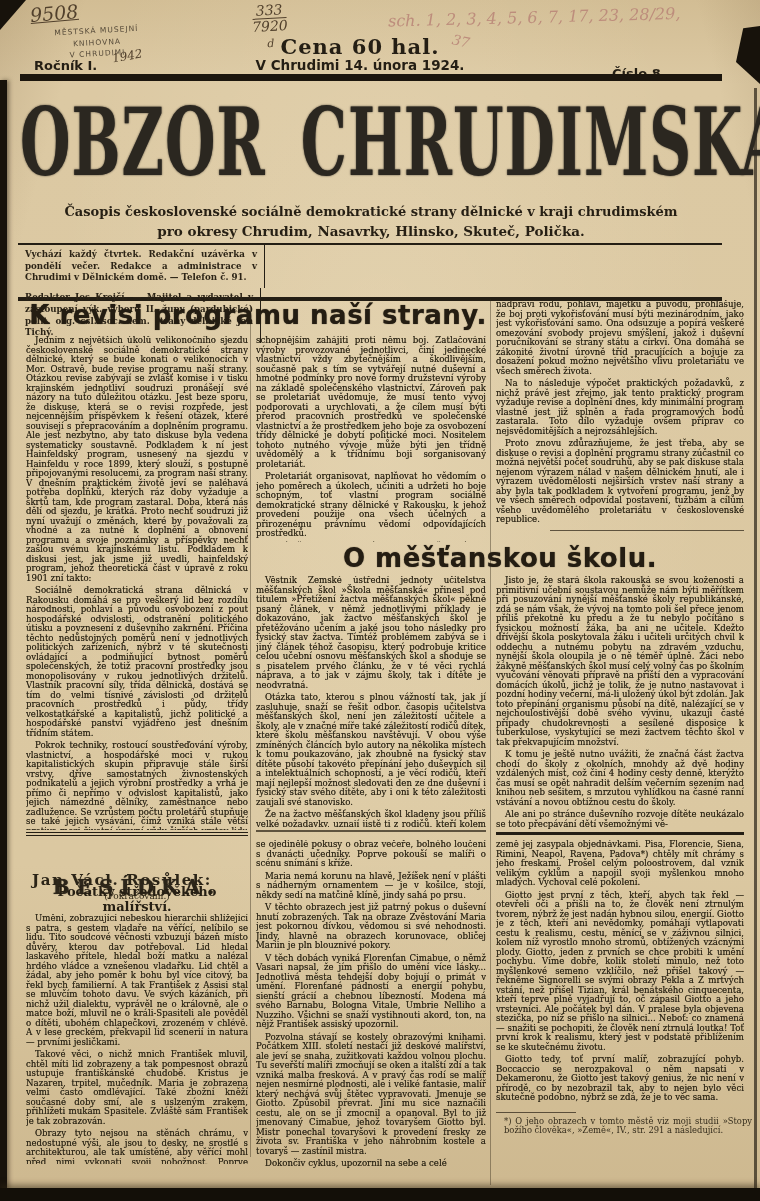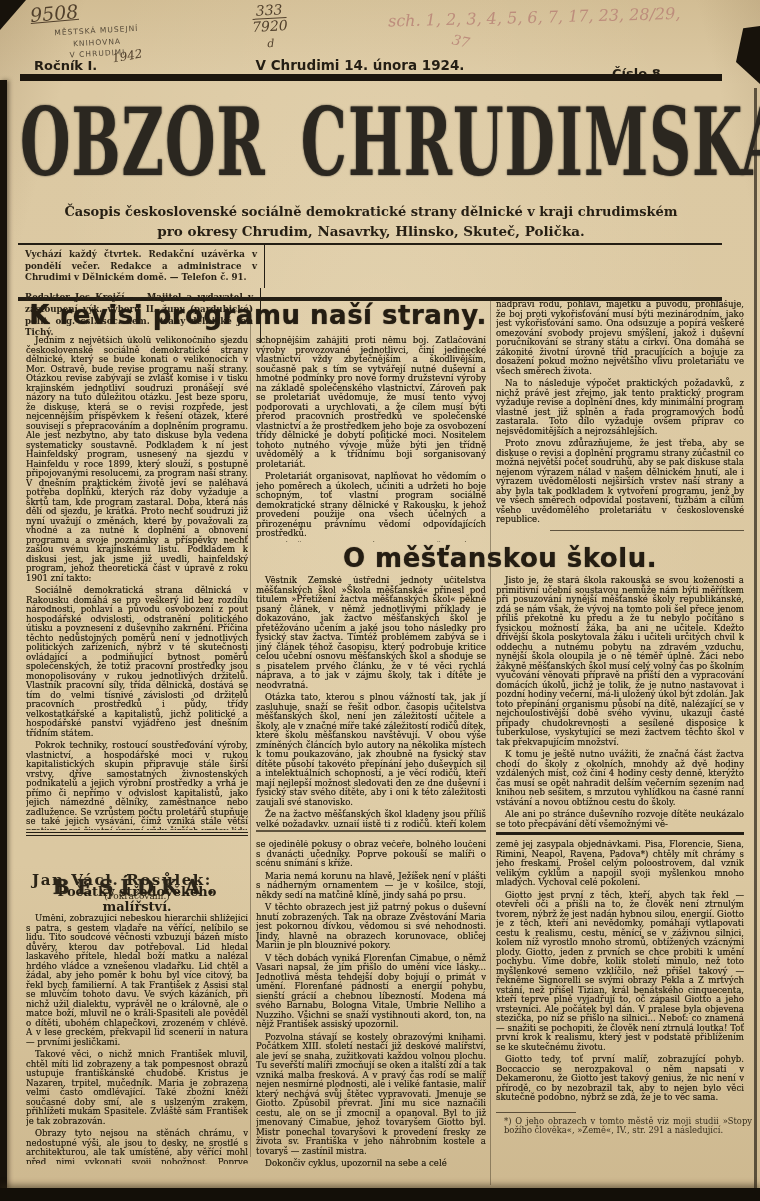--- a/index.html
+++ b/index.html
@@ -86,20 +86,21 @@
   </div>
   <div class="abs hand stamp-year">1942</div>
   <div class="abs hand shelfmark">
     <span class="num">333</span><br>
     <span>7920</span>
     <span class="suf">d</span>
   </div>
   <div class="abs red-ink issue-list">sch. 1, 2, 3, 4, 5, 6, 7,  17, 23, 28/29,</div>
   <div class="abs red-ink note-small">37</div>
 
+  <div class="abs price">Cena 60 hal.</div>
   <div class="abs meta-row volume">Ročník I.</div>
   <div class="abs meta-row dateline">V Chrudimi 14. února 1924.</div>
   <div class="abs meta-row issue-no">Číslo 8.</div>
   <div class="abs black-bar"></div>
 
   <div class="abs masthead">OBZOR CHRUDIMSKA</div>
   <div class="abs subtitle">Časopis československé sociálně demokratické strany dělnické v kraji chrudimském</div>
   <div class="abs subtitle subtitle2">pro okresy Chrudim, Nasavrky, Hlinsko, Skuteč, Polička.</div>
 
   <div class="abs imprint">

